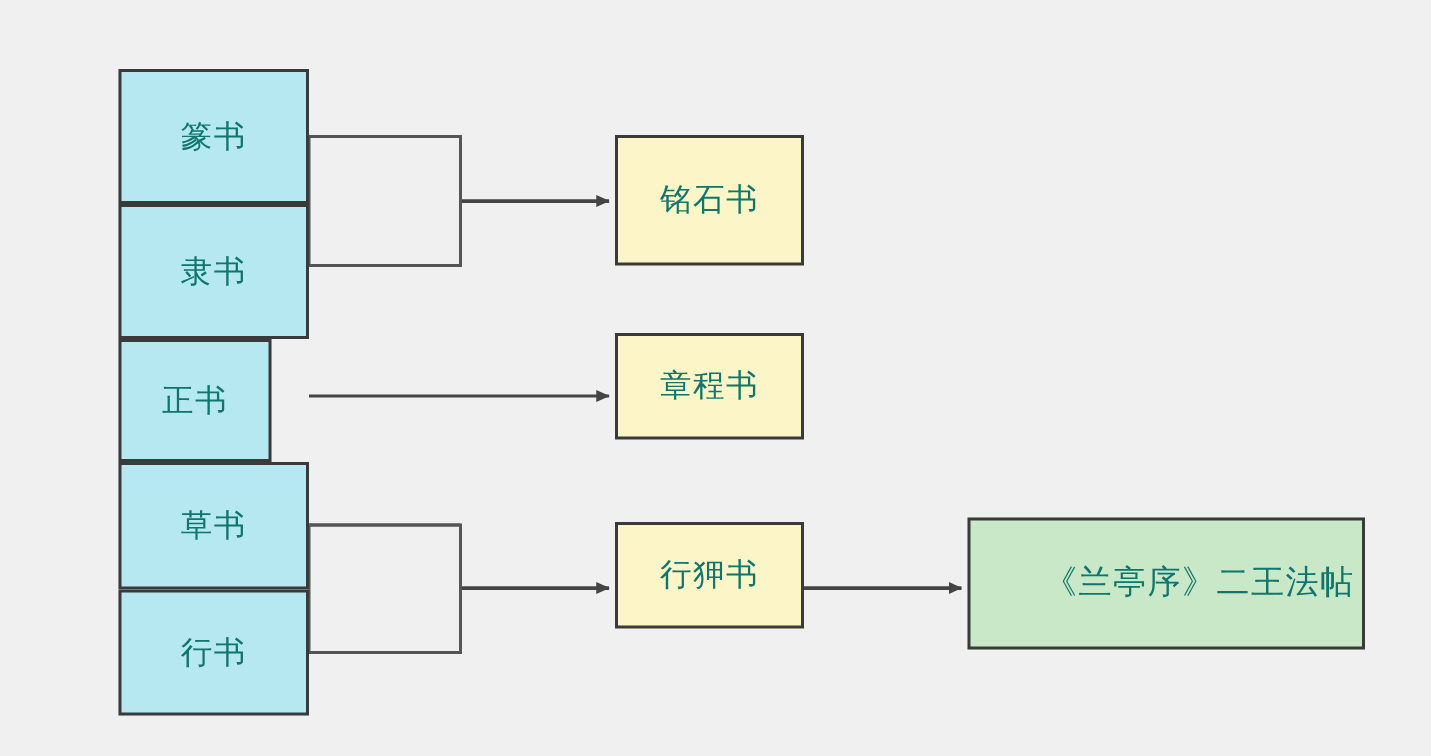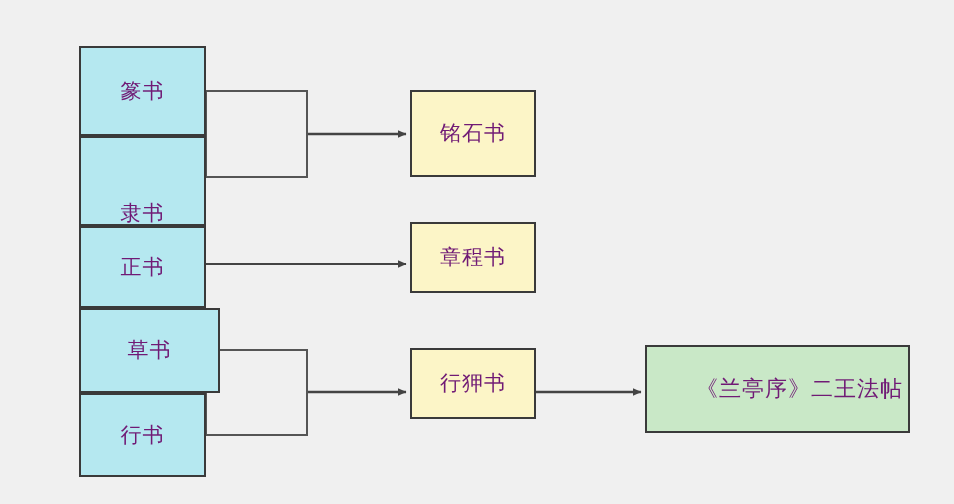--- a/index.html
+++ b/index.html
@@ -19,21 +19,21 @@
     height: 504px;
   }
   .node {
     position: absolute;
     box-sizing: border-box;
     border: 2px solid #3a3a3a;
     display: flex;
     align-items: center;
     justify-content: center;
     font-size: 21px;
-    color: #701a75;
+    color: #0f766e;
     letter-spacing: 1px;
     line-height: 1;
     white-space: nowrap;
   }
   .cyan-cell {
     background: #b5e8f0;
   }
   .yellow-box {
     background: #fcf5c7;
   }
@@ -84,27 +84,27 @@
 
     <line x1="536" y1="392" x2="641" y2="392" stroke="#444444" stroke-width="2.5" marker-end="url(#arrowhead)"></line>
   </svg>
 
   <div class="bracket" style="left:205px; top:90px; width:103px; height:88px;"></div>
   <div class="bracket" style="left:205px; top:349px; width:103px; height:87px;"></div>
 
   <div class="node cyan-cell" style="left:79px; top:46px; width:127px; height:90px;">
     <span>篆书</span>
   </div>
-  <div class="node cyan-cell" style="left:79px; top:136px; width:127px; height:90px;align-items:flex-end;">
+  <div class="node cyan-cell" style="left:79px; top:136px; width:127px; height:90px;">
     <span>隶书</span>
   </div>
-  <div class="node cyan-cell" style="left:79px; top:226px; width:127px; height:82px;">
+  <div class="node cyan-cell" style="left:79px; top:226px; width:102px; height:82px;">
     <span>正书</span>
   </div>
-  <div class="node cyan-cell" style="left:79px; top:308px; width:141px; height:85px;">
+  <div class="node cyan-cell" style="left:79px; top:308px; width:127px; height:85px;">
     <span>草书</span>
   </div>
   <div class="node cyan-cell" style="left:79px; top:393px; width:127px; height:84px;">
     <span>行书</span>
   </div>
 
   <div class="node yellow-box" style="left:410px; top:90px; width:126px; height:87px;">
     <span>铭石书</span>
   </div>
   <div class="node yellow-box" style="left:410px; top:222px; width:126px; height:71px;">

